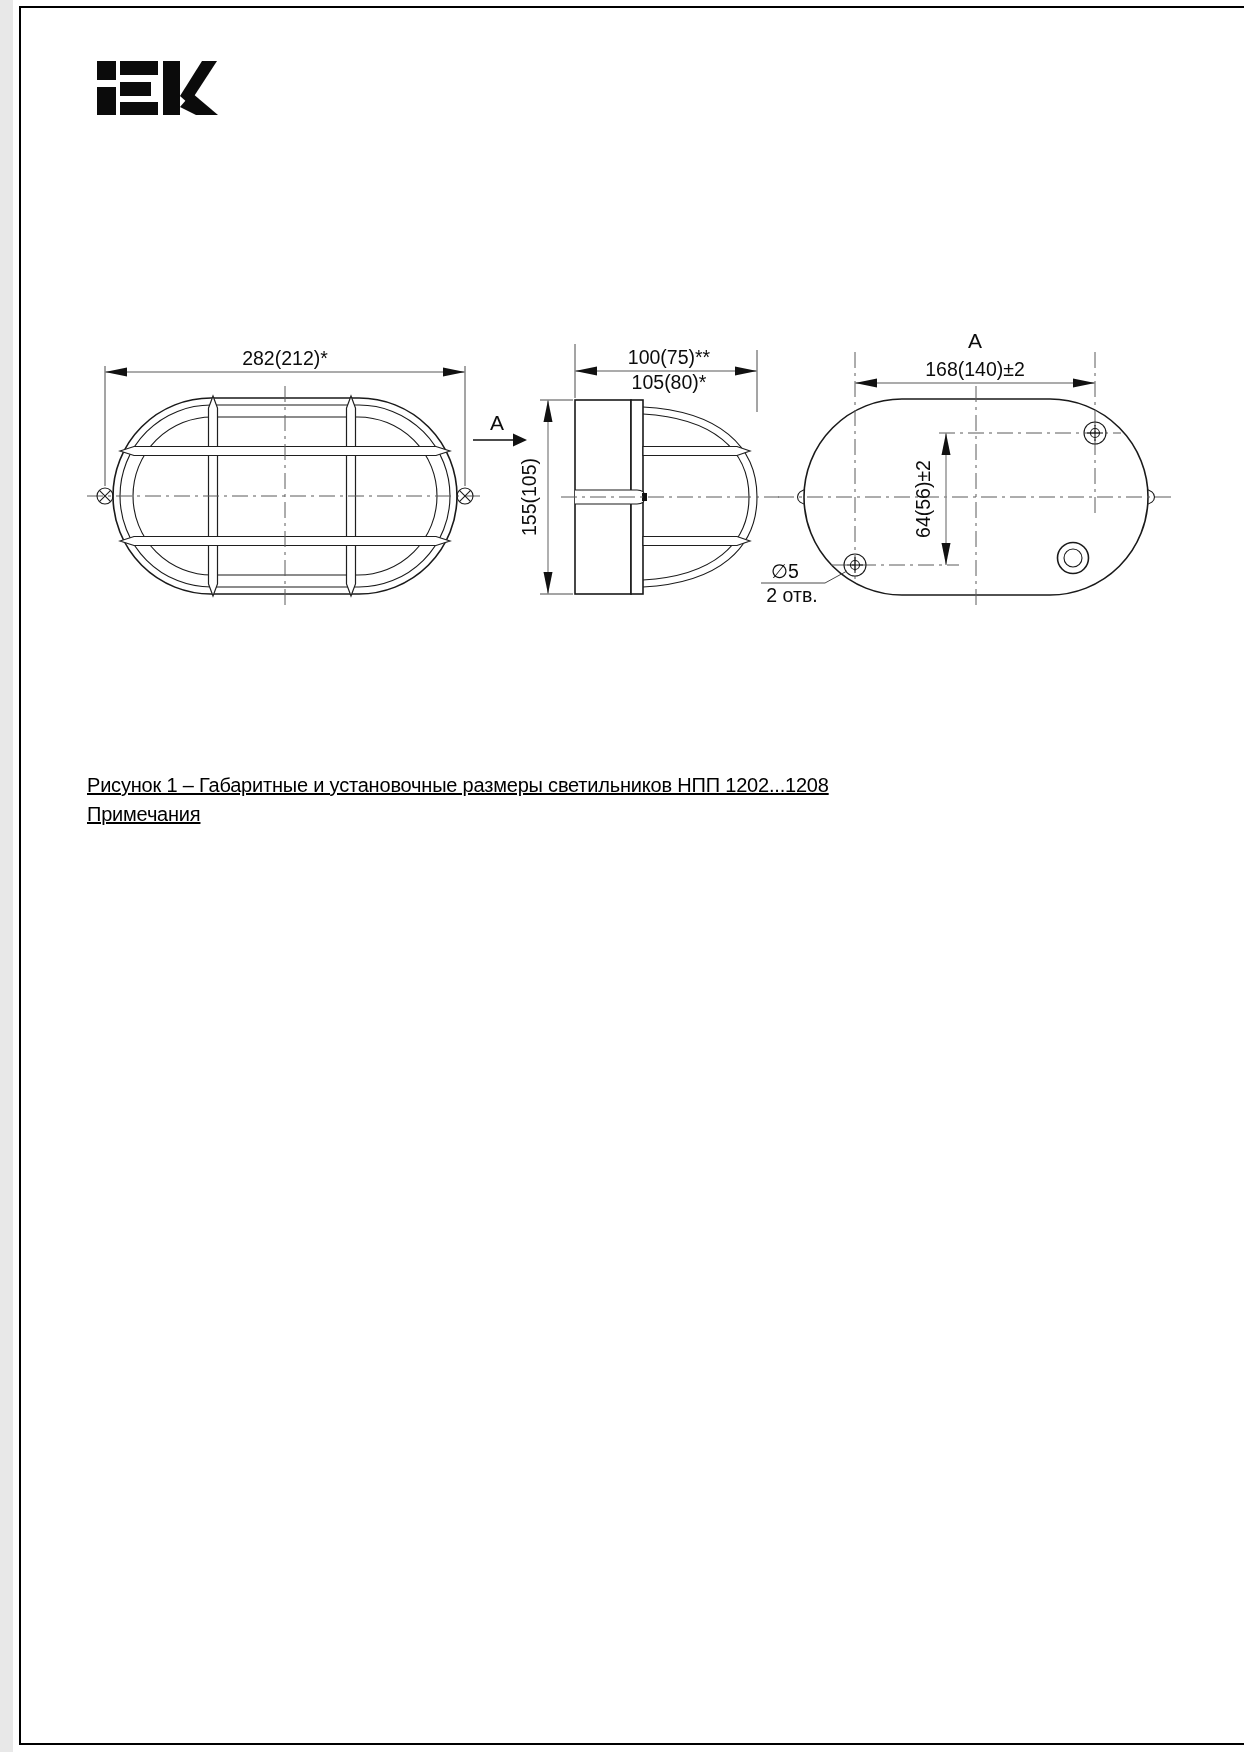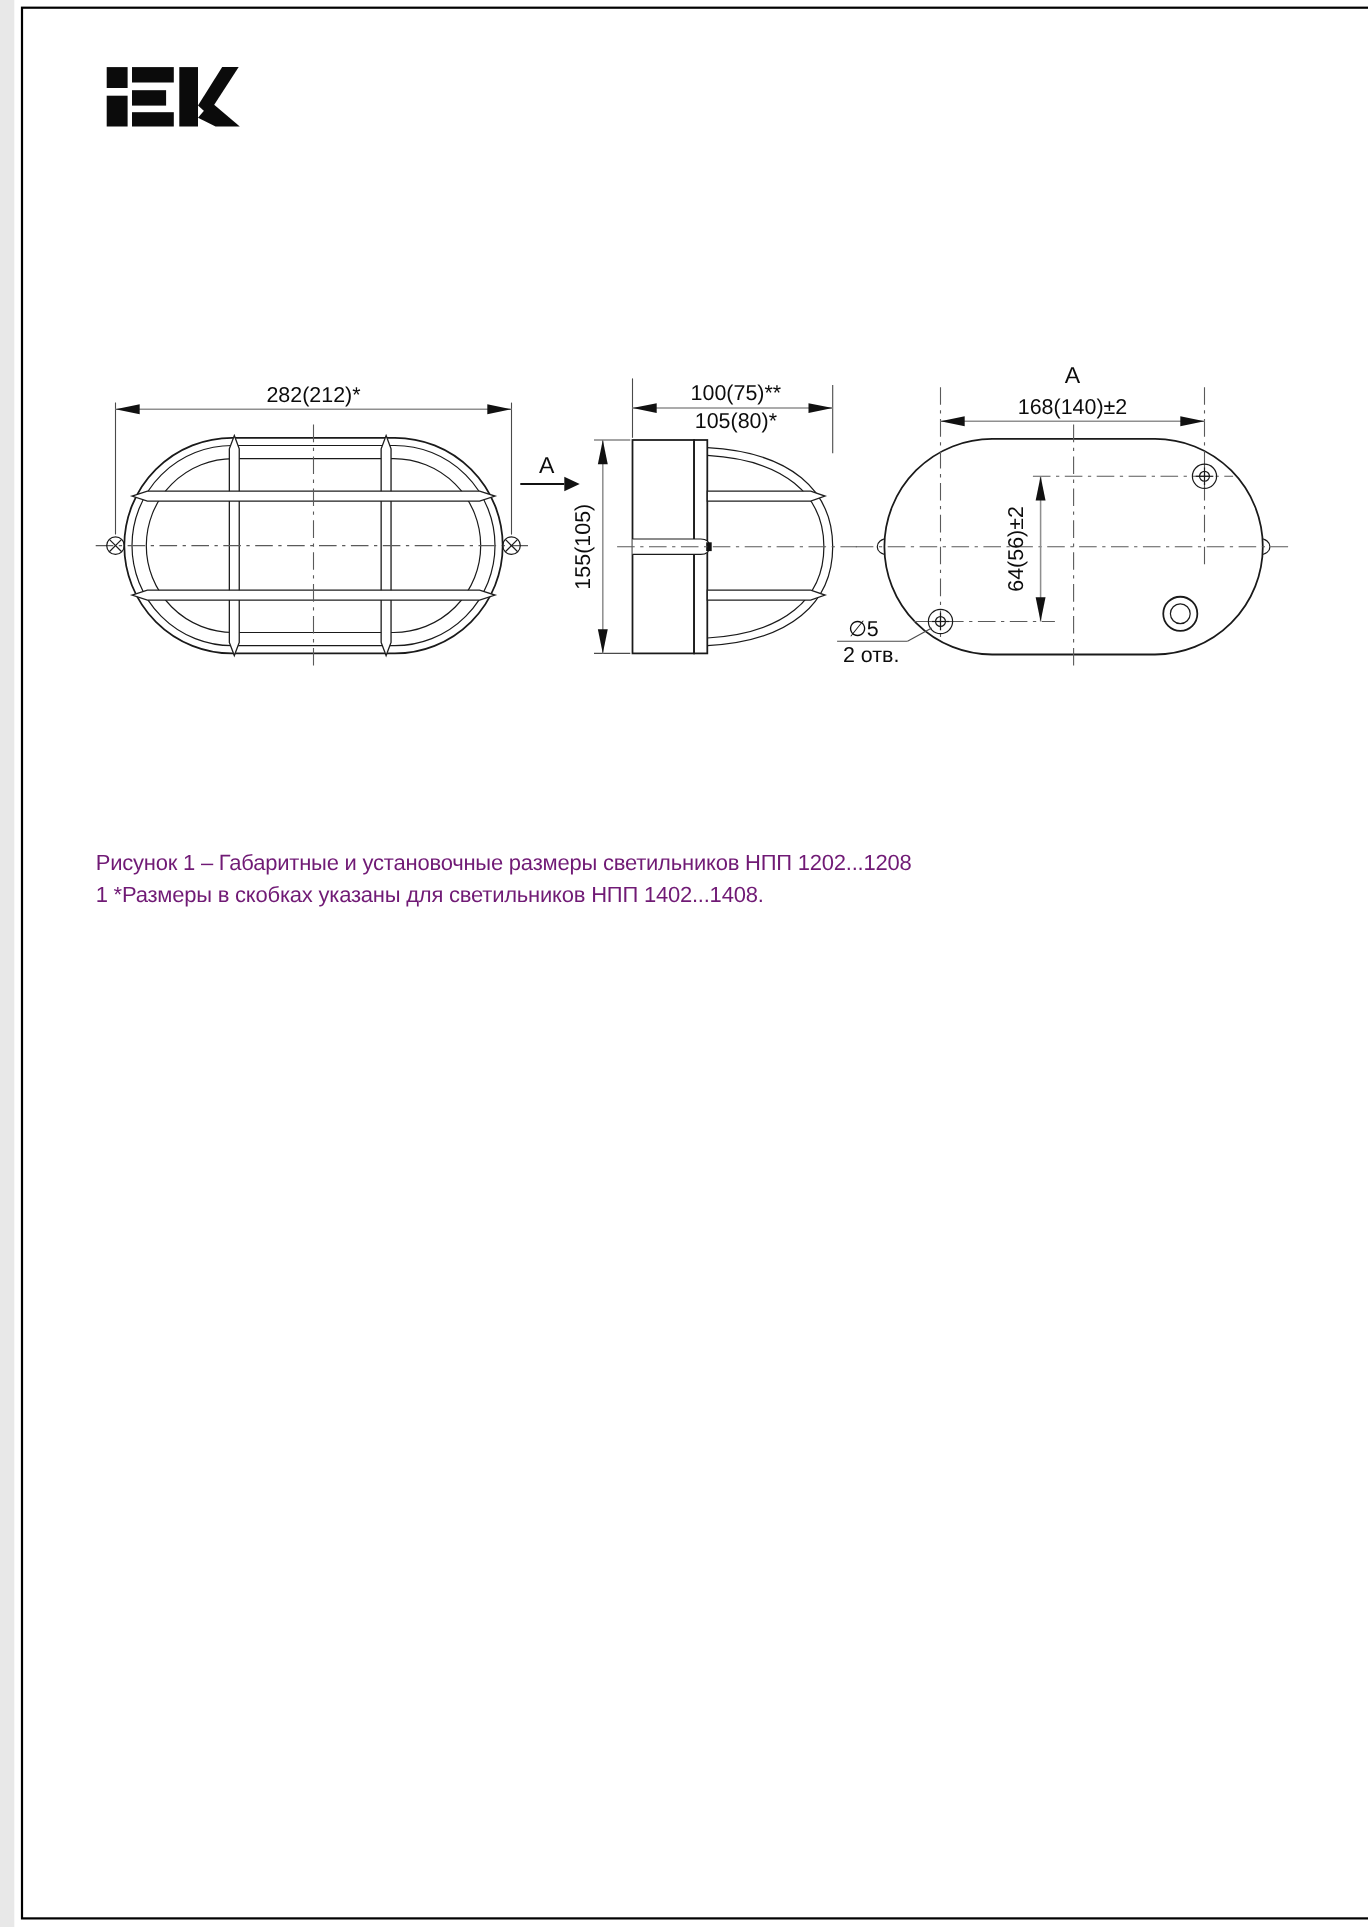--- a/index.html
+++ b/index.html
@@ -13,21 +13,21 @@
   .olf{fill:#ffffff;stroke:#1a1a1a;stroke-width:1.6;}
   .ol2{fill:none;stroke:#1a1a1a;stroke-width:1.1;}
   .bar{fill:#ffffff;stroke:#1f1f1f;stroke-width:1.2;}
   .cl{fill:none;stroke:#5a5a5a;stroke-width:1;stroke-dasharray:16 5 3 5;}
   .dim{fill:none;stroke:#8f8f8f;stroke-width:1.4;}
   .ext{fill:none;stroke:#4a4a4a;stroke-width:1;}
   .arr{fill:#111;stroke:none;}
   .dtxt{font-family:"Liberation Sans",sans-serif;font-size:19.5px;fill:#0c0c0c;}
   .vtxt{font-family:"Liberation Sans",sans-serif;font-size:21px;fill:#0c0c0c;}
   .caption{position:absolute;left:74px;top:771px;font-size:20px;line-height:29px;
-           color:#701a75;letter-spacing:-0.2px;white-space:nowrap;}
+           color:#000000;letter-spacing:-0.2px;white-space:nowrap;text-decoration:underline;}
 </style>
 </head>
 <body>
 
 <div class="page">
   <div class="frame"></div>
 
   <svg class="canvas" width="1244" height="1752" viewBox="0 0 1244 1752" role="img" aria-label="Рисунок 1 – Габаритные и установочные размеры светильников НПП 1202...1208">
 
     <g fill="#0b0b0b" aria-label="IEK">
@@ -155,15 +155,15 @@
 
       <text class="dtxt" x="772" y="578" text-anchor="middle">∅5</text>
       <line class="ext" x1="748" y1="583" x2="812" y2="583"></line>
       <line class="ext" x1="812" y1="583" x2="834" y2="571"></line>
       <text class="dtxt" x="779" y="602" text-anchor="middle">2 отв.</text>
     </g>
   </svg>
 
   <div class="caption">
     <div>Рисунок 1 – Габаритные и установочные размеры светильников НПП 1202...1208</div>
-    <div>1 *Размеры в скобках указаны для светильников НПП 1402...1408.</div>
+    <div>Примечания</div>
   </div>
 </div>
 
 </body></html>

